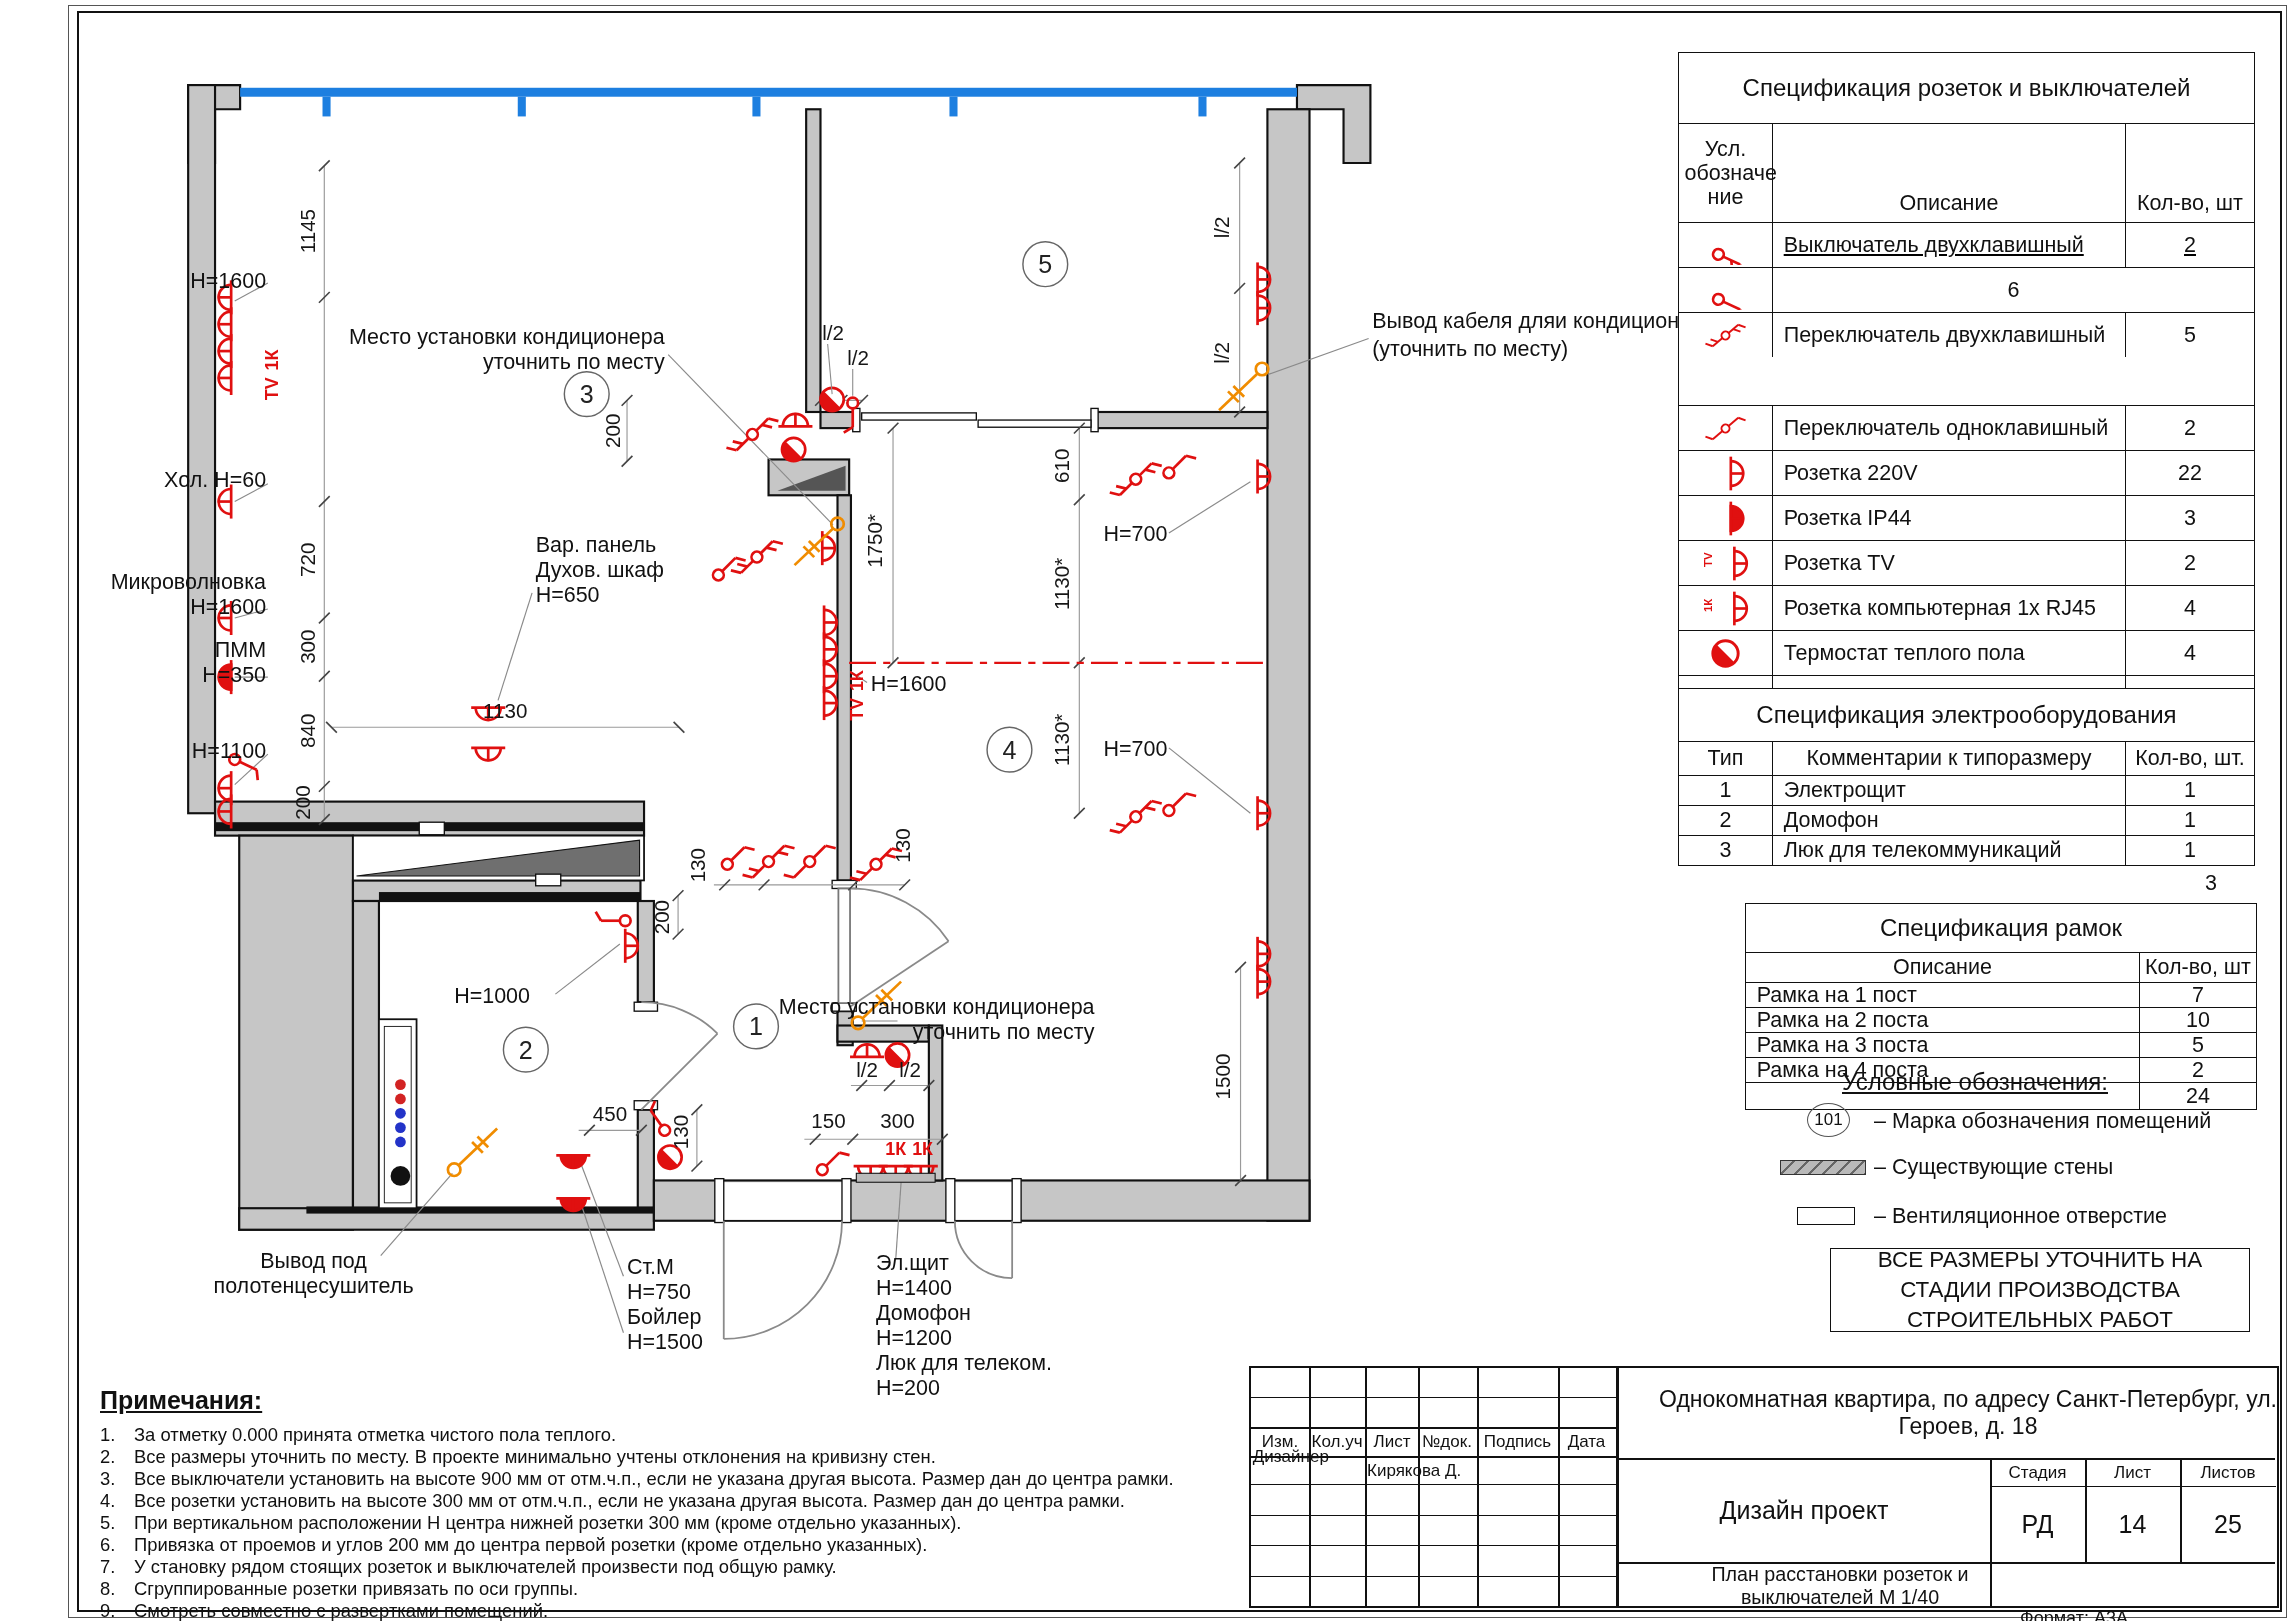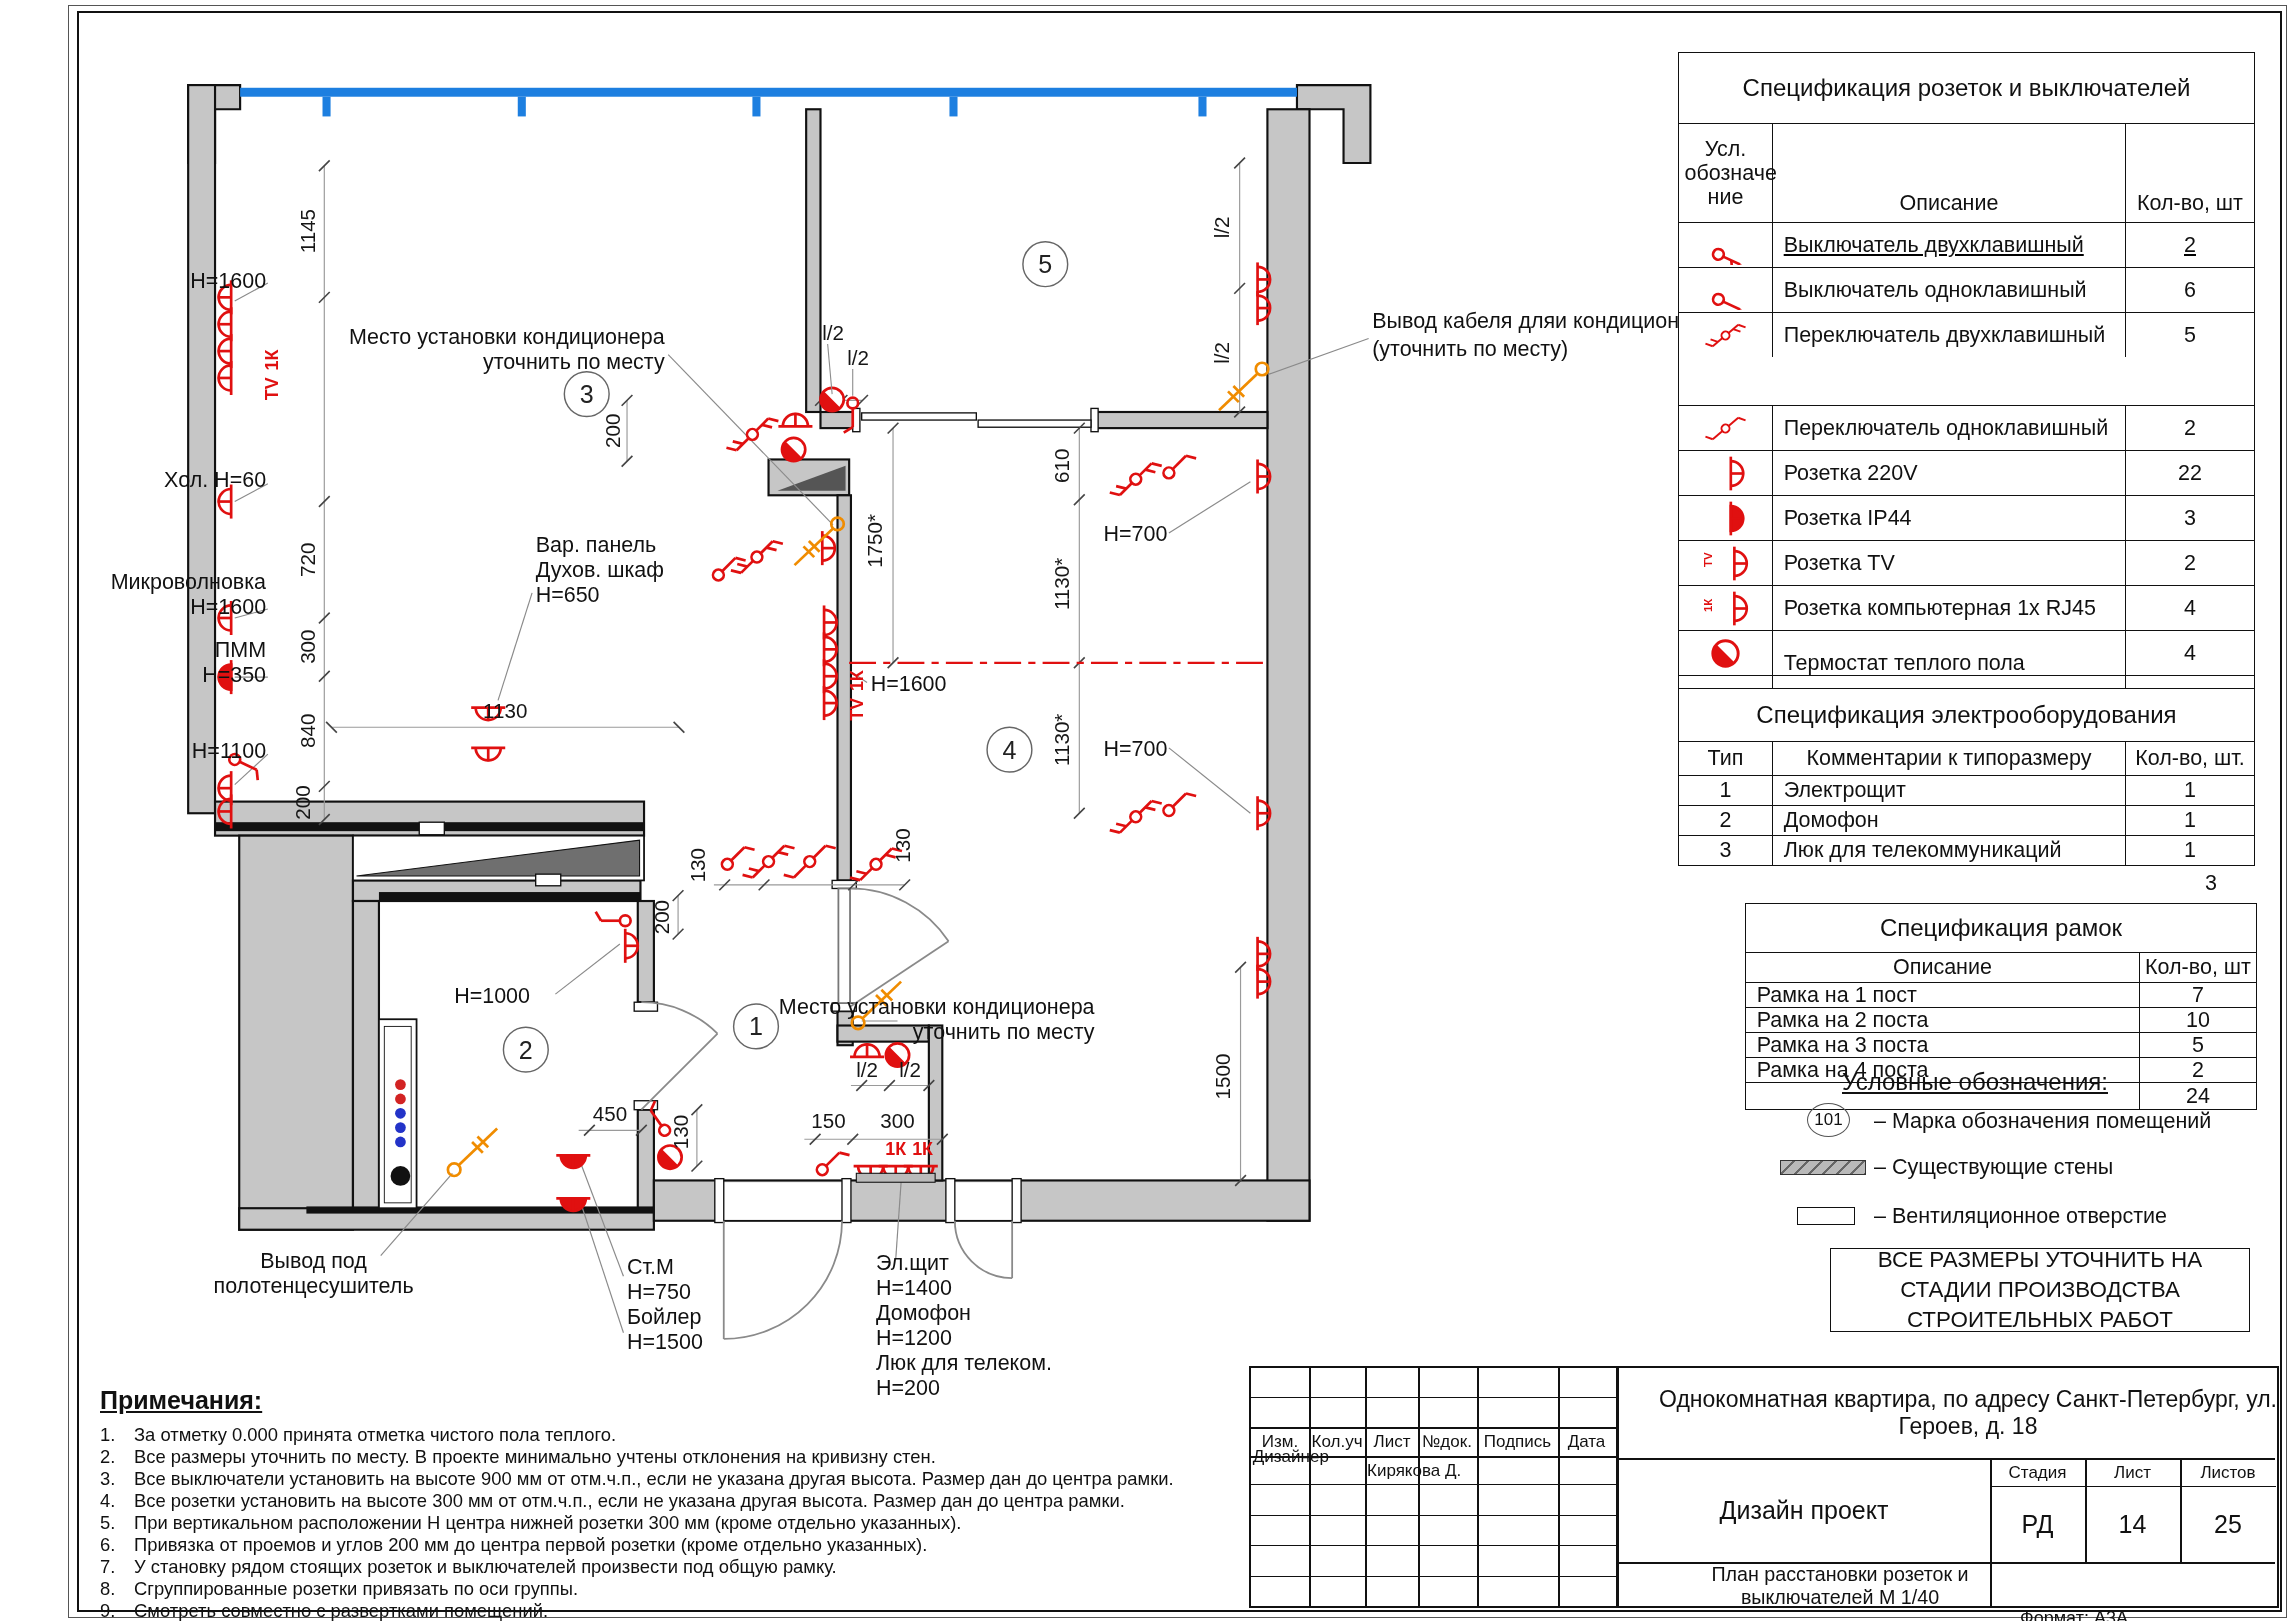--- a/index.html
+++ b/index.html
@@ -451,23 +451,20 @@
       <div class="tcell" style="flex:1;">
           <span>2</span>
         </div>
     </div>
     <div class="trow" style="height:45px;">
       <div class="tcell" style="width:94px;">
           <svg width="57" height="39" viewBox="-32 -22 64 44">
             <use href="#sym-sw1" transform="translate(-8,10) rotate(115)"></use>
           </svg>
         </div>
-      <div class="tcell left" style="width:353px;">
-          <span>Выключатель одноклавишный</span>
-        </div>
       <div class="tcell" style="flex:1;">
           <span>6</span>
         </div>
     </div>
     <div class="trow" style="height:45px;">
       <div class="tcell" style="width:94px;">
           <svg width="57" height="39" viewBox="-32 -22 64 44">
             <use href="#sym-chg2" transform="translate(0,0) rotate(50) scale(0.75)"></use>
           </svg>
         </div>
@@ -544,21 +541,21 @@
       <div class="tcell" style="flex:1;">
           <span>4</span>
         </div>
     </div>
     <div class="trow" style="height:45px;">
       <div class="tcell" style="width:94px;">
           <svg width="57" height="39" viewBox="-32 -22 64 44">
             <use href="#sym-thermo" transform="scale(1.1)"></use>
           </svg>
         </div>
-      <div class="tcell left" style="width:353px;align-items:flex-end;">
+      <div class="tcell left" style="width:353px;">
           <span>Термостат теплого пола</span>
         </div>
       <div class="tcell" style="flex:1;">
           <span>4</span>
         </div>
     </div>
     <div class="trow" style="height:41px;">
       <div class="tcell" style="width:94px;"></div>
       <div class="tcell" style="width:353px;"></div>
       <div class="tcell" style="flex:1;">

